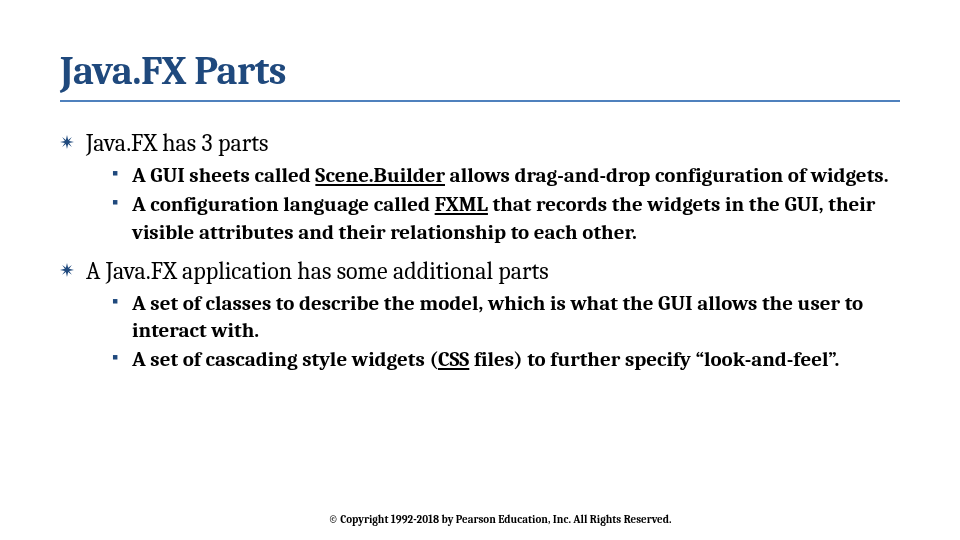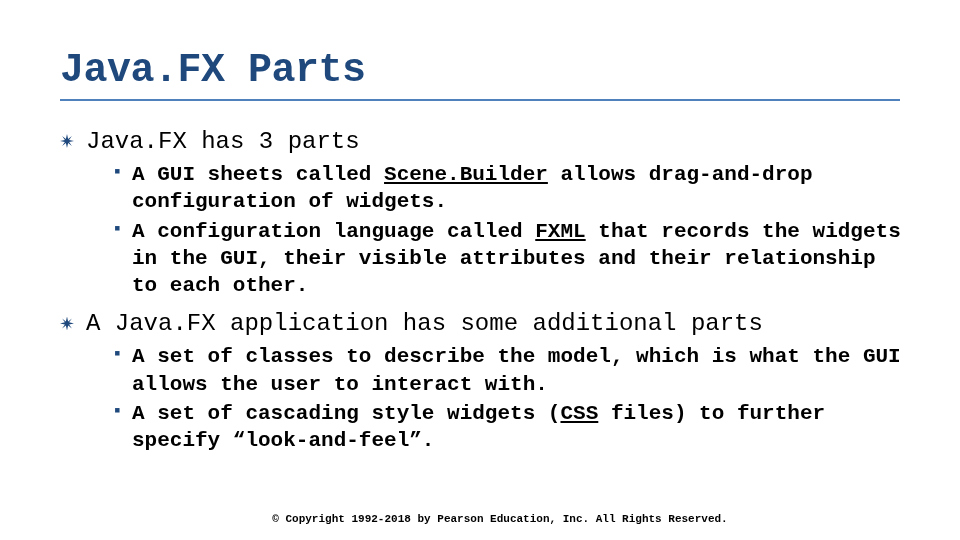--- a/index.html
+++ b/index.html
@@ -11,21 +11,20 @@
     font-family: Cambria, Georgia, 'Times New Roman', serif;
     color: #000;
     overflow: hidden;
   }
   .slide {
     position: relative;
     width: 960px;
     height: 540px;
     box-sizing: border-box;
     padding: 48px 48px 0 60px;
-    font-family: Liberation Mono, monospace;
   }
   .title {
     font-size: 40px;
     font-weight: 700;
     color: #1f497d;
     margin: 0 0 6px 0;
     letter-spacing: -0.5px;
   }
   .rule {
     height: 2px;

